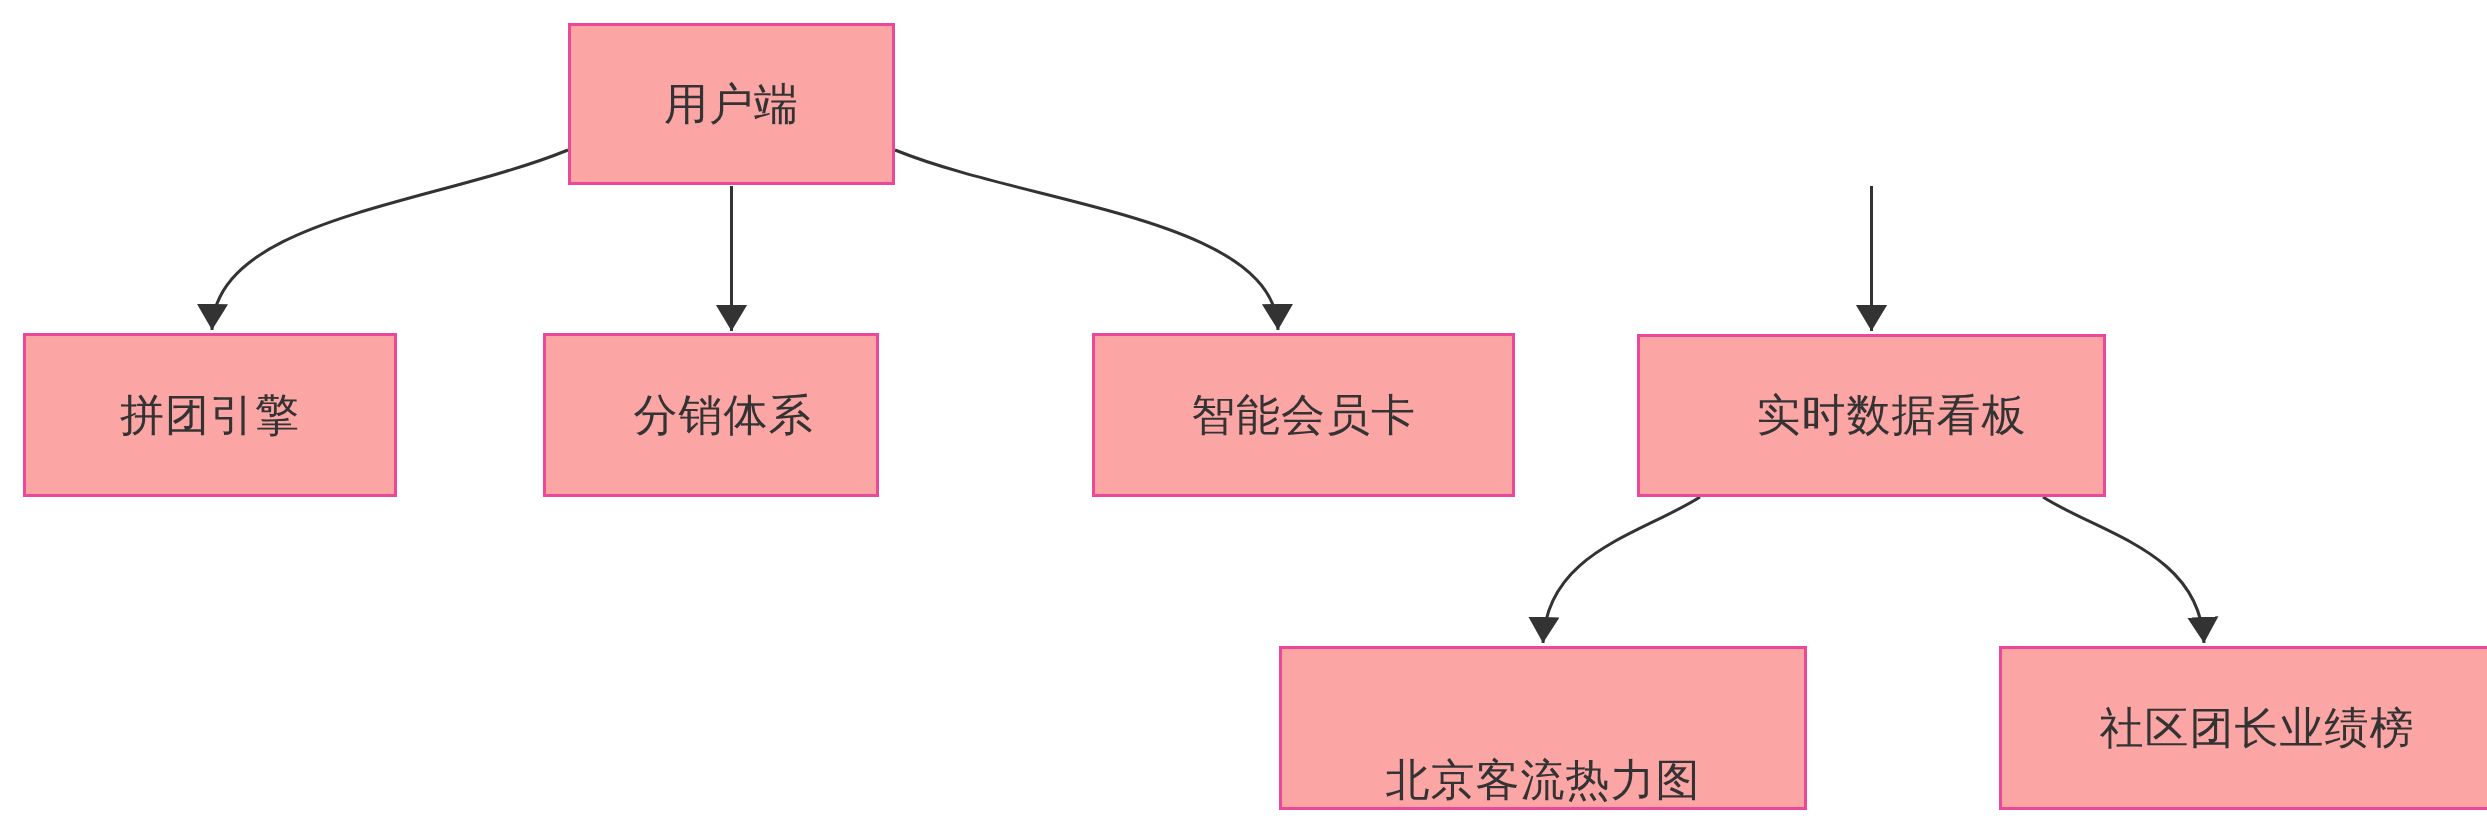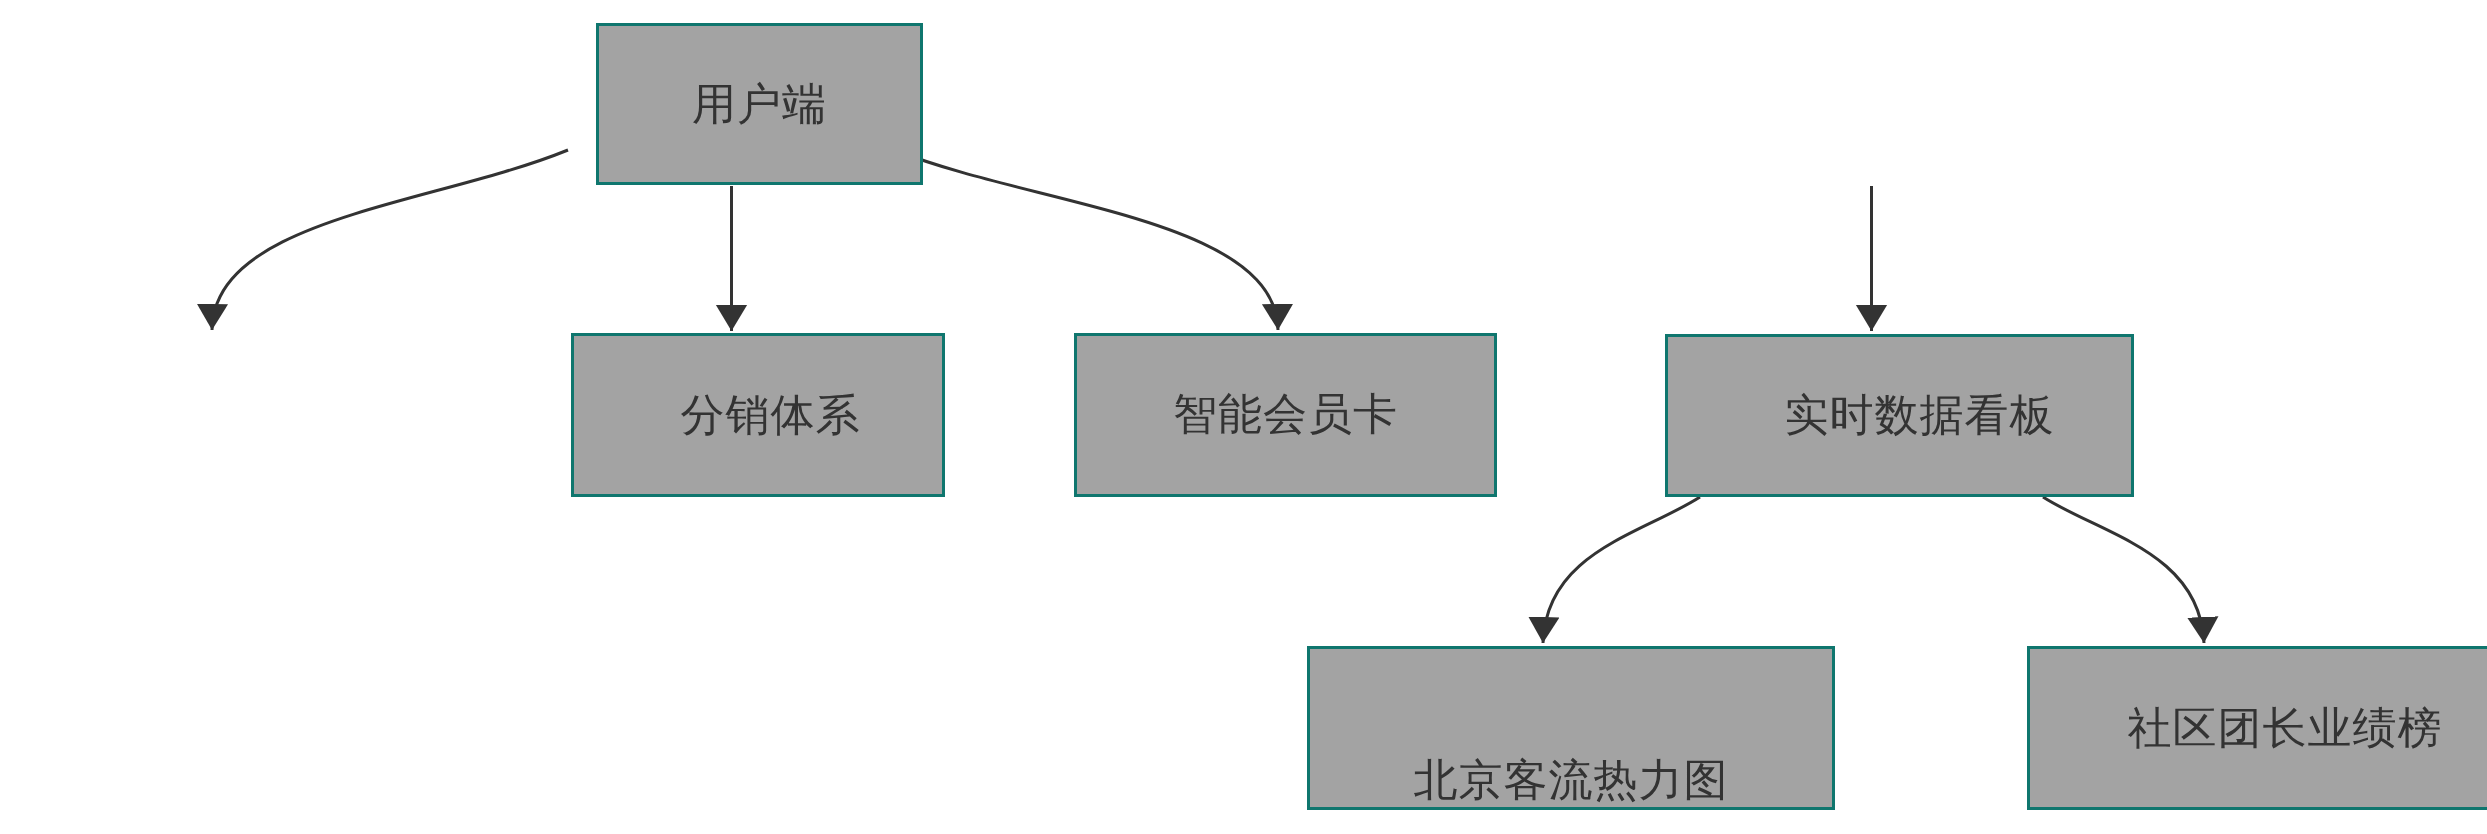--- a/index.html
+++ b/index.html
@@ -23,38 +23,37 @@
     height: 834px;
   }
   .edge-path {
     fill: none;
     stroke: #333333;
     stroke-width: 3px;
   }
   .node {
     position: absolute;
     box-sizing: border-box;
-    background: #a3a3a3;
-    border: 3px solid #0f766e;
+    background: #fca5a5;
+    border: 3px solid #ec4899;
     color: #333333;
     display: flex;
     align-items: center;
     justify-content: center;
     font-size: 44px;
     letter-spacing: 1px;
     line-height: 1.2;
     white-space: nowrap;
-    margin-left: 28px;
   }
   
   .node-user        { left: 568px;  top: 23px;  width: 327px; height: 162px; }
   .node-merchant    { left: 1708px; top: 23px;  width: 327px; height: 162px; }
   .node-groupbuy    { left: 23px;   top: 333px; width: 374px; height: 164px; }
-  .node-distribution{ left: 543px;  top: 333px; width: 374px; height: 164px; padding-left: 25px; }
-  .node-membercard  { left: 1046px; top: 333px; width: 423px; height: 164px; font-family: Liberation Serif, serif; }
+  .node-distribution{ left: 543px;  top: 333px; width: 336px; height: 164px; padding-left: 25px; }
+  .node-membercard  { left: 1092px; top: 333px; width: 423px; height: 164px; }
   .node-dashboard   { left: 1637px; top: 334px; width: 469px; height: 163px; padding-left: 40px; }
   .node-heatmap     { left: 1279px; top: 646px; width: 528px; height: 164px; align-items: flex-end; }
   .node-leaderboard { left: 1999px; top: 646px; width: 516px; height: 164px; }
 </style>
 </head>
 <body>
 
 <div class="canvas">
 
   <svg class="edges-layer" viewBox="0 0 2487 834" xmlns="http://www.w3.org/2000/svg">
@@ -68,20 +67,23 @@
     <path class="edge-path" d="M 895,150 C 1030,205 1276,218 1278,330" marker-end="url(#arrowhead)"></path>
     <path class="edge-path" d="M 1871.5,186 L 1871.5,331" marker-end="url(#arrowhead)"></path>
     <path class="edge-path" d="M 1700,497 C 1642,534 1546,552 1543,643" marker-end="url(#arrowhead)"></path>
     <path class="edge-path" d="M 2043,497 C 2101,534 2200,552 2204,643" marker-end="url(#arrowhead)"></path>
   </svg>
 
   <div class="node node-user">
     <span>用户端</span>
   </div>
 
+  <div class="node node-groupbuy">
+    <span>拼团引擎</span>
+  </div>
 
   <div class="node node-distribution">
     <span>分销体系</span>
   </div>
 
   <div class="node node-membercard">
     <span>智能会员卡</span>
   </div>
 
 

